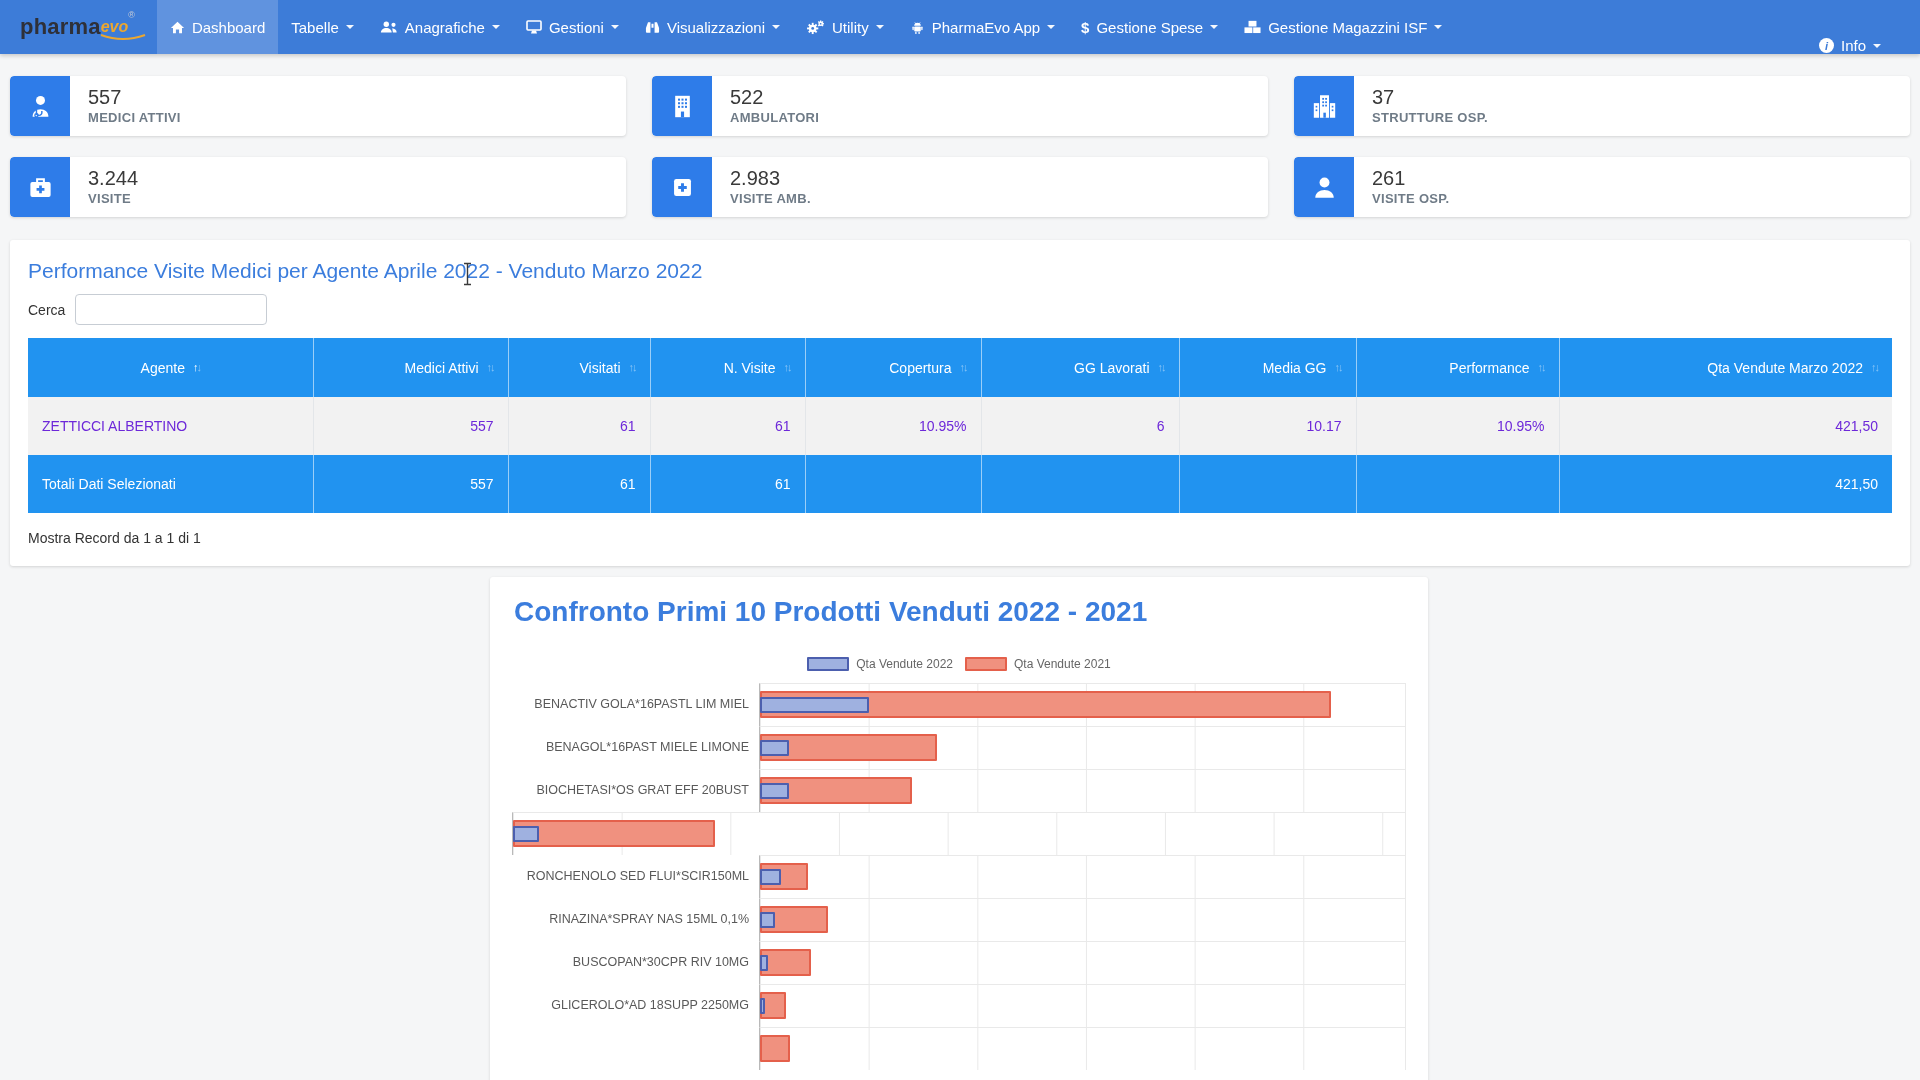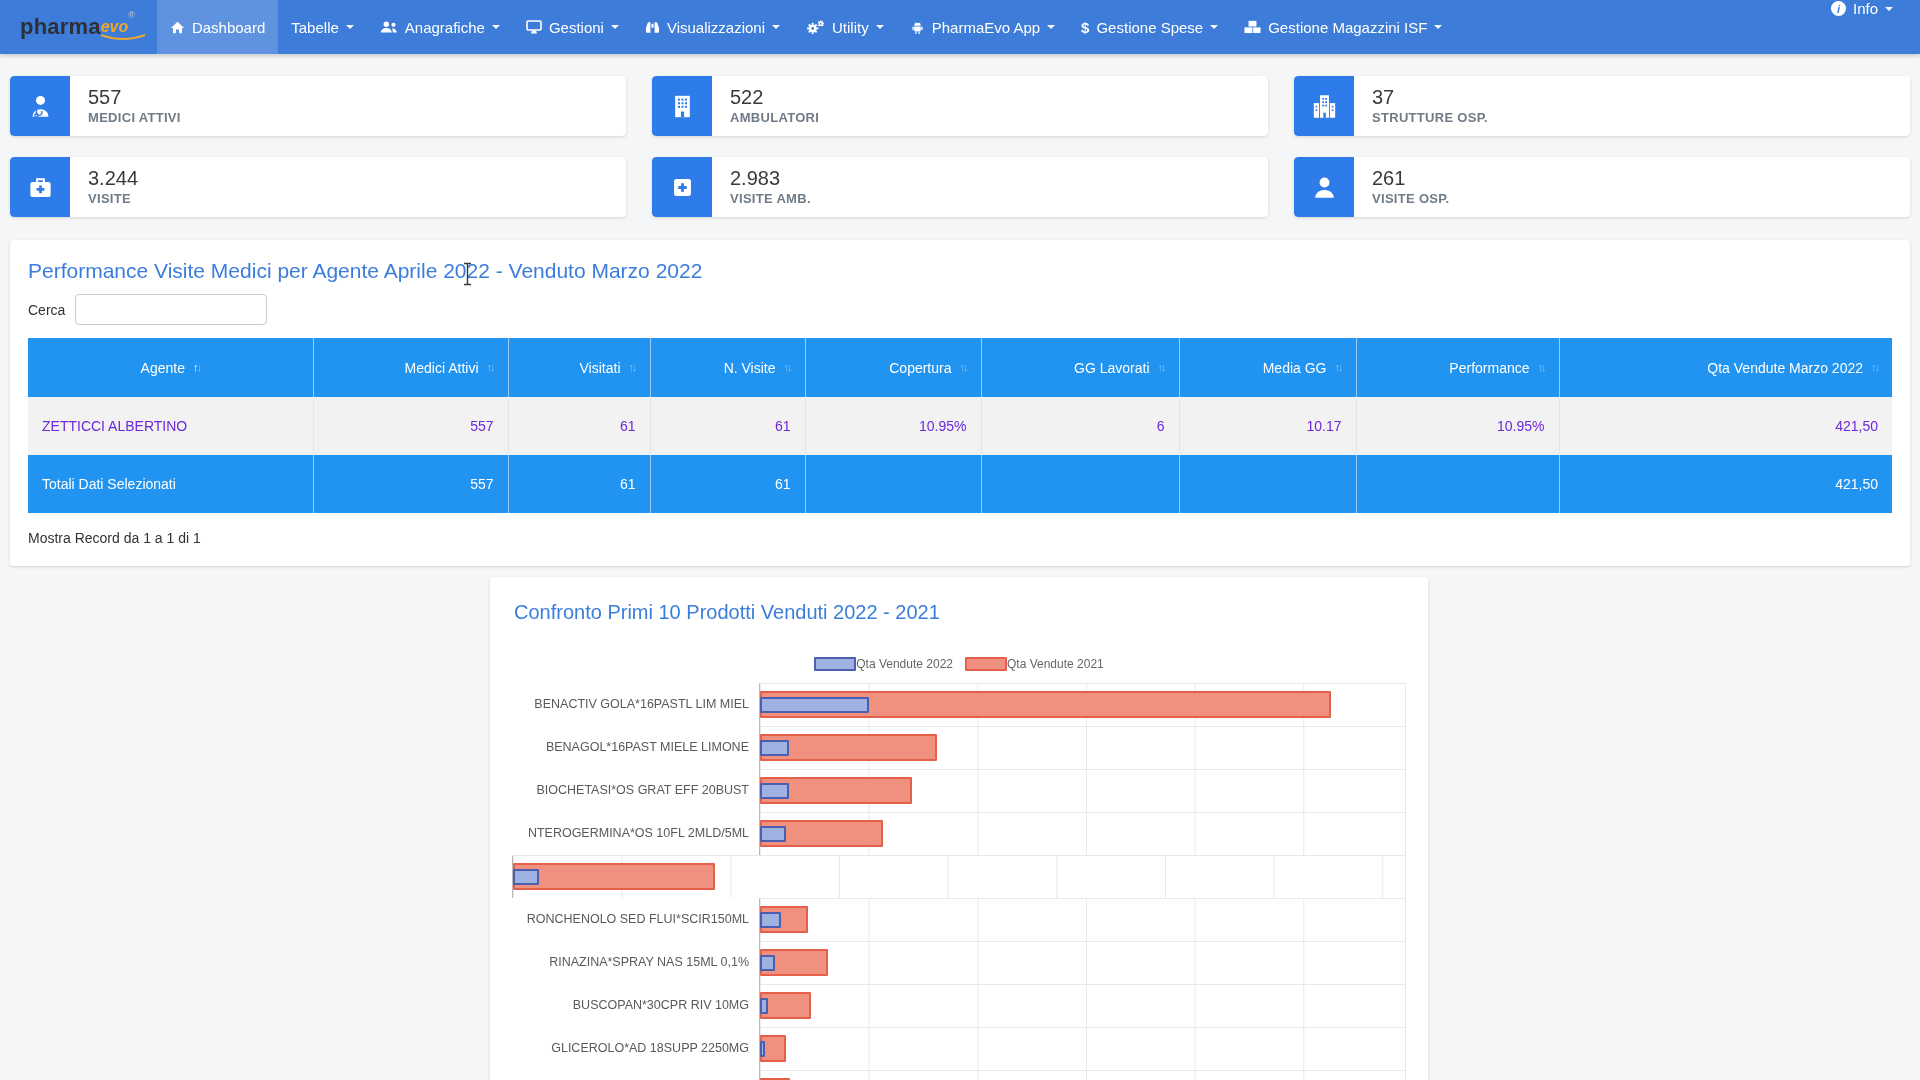--- a/index.html
+++ b/index.html
@@ -21,21 +21,21 @@
   .brand .p1{font-size:22px;font-weight:700;color:#2e3038;letter-spacing:.2px}
   .brand .p2{font-size:16px;font-weight:700;color:#eca72f;position:relative;font-style:italic}
   .brand .swoosh{position:absolute;left:-2px;bottom:-6px}
   .brand .reg{font-size:9px;color:#c9cdd6;align-self:flex-start;margin-top:10px}
   .nav-list{display:flex;align-items:stretch;list-style:none}
   .nav-item{display:flex;align-items:center;padding:0 13px;color:#fff;font-size:15px;cursor:pointer;white-space:nowrap}
   .nav-item.active{background:rgba(255,255,255,.18)}
   .nav-item .ic{display:inline-flex;margin-right:7px;align-items:center}
   .caret{display:inline-block;margin-left:7px;border-left:4px solid transparent;
     border-right:4px solid transparent;border-top:4px solid #fff;opacity:.95}
-  .nav-right{margin-left:auto;display:flex;align-items:flex-start;padding-right:14px}
+  .nav-right{margin-left:auto;display:flex;align-items:flex-end;padding-right:26px}
   .icon-dollar::before{content:"$";font-weight:700;font-size:15px}
   .icon-info{width:15px;height:15px;border-radius:50%;background:#fff;color:var(--nav);
     font-weight:700;font-size:11px;display:inline-flex;align-items:center;justify-content:center;font-style:italic}
   .icon-info::before{content:"i"}
 
   
   .stats{margin:22px 10px 0;display:grid;grid-template-columns:repeat(3,1fr);gap:21px 26px}
   .stat-card{background:#fff;height:60px;border-radius:4px;box-shadow:0 1px 3px rgba(0,0,0,.14);
     display:flex;align-items:center;overflow:hidden}
   .stat-icon{width:60px;height:60px;background:var(--iconblue);flex:0 0 60px;
@@ -71,23 +71,23 @@
     border-right:1px solid #e3e6e9;vertical-align:middle}
   table.perf td:first-child{text-align:left}
   table.perf td:last-child{border-right:none}
   tr.data-row td{background:#f2f2f2}
   tr.totals-row td{background:var(--blue);color:#fff;border-right:1px solid rgba(255,255,255,.55)}
   tr.totals-row td:last-child{border-right:none}
   .table-footer{margin-top:17px;font-size:14px;color:#333}
 
   
   .chart-panel{width:938px;height:640px;margin:11px 0 0 490px;padding:20px 22px;overflow:hidden}
-  .chart-title{color:var(--titleblue);font-size:20px;font-weight:400;line-height:30px;padding-left:2px}
+  .chart-title{color:var(--titleblue);font-size:28px;font-weight:700;line-height:30px;padding-left:2px}
   .legend{display:flex;justify-content:center;align-items:center;gap:12px;margin-top:26px;height:22px}
-  .legend-item{display:flex;align-items:center;cursor:pointer}
+  .legend-item{display:flex;align-items:center;gap:7px;cursor:pointer}
   .legend-box{width:42px;height:14px;border:2px solid;border-radius:1px}
   .legend-label{font-size:12px;color:#666}
   .plot{margin-top:8px}
   .chart-row{display:flex;height:43px}
   .c-label{width:247px;padding-right:10px;text-align:right;font-size:12.5px;color:#595959;
     line-height:43px;white-space:nowrap;overflow:hidden}
   .c-bars{position:relative;flex:1;border-left:1px solid #b9b9b9;border-top:1px solid #e9e9e9;
     border-right:1px solid #e9e9e9;
     background-image:linear-gradient(to right,#e9e9e9 1px,transparent 1px);
     background-size:108.67px 100%}
@@ -488,27 +488,20 @@
         </div>
       </div>
       <div class="chart-row">
         <div class="c-label">BIOCHETASI*OS GRAT EFF 20BUST</div>
         <div class="c-bars">
           <div class="bar y2021" style="width: 152px; background: rgb(240, 145, 127); border-color: rgb(228, 96, 75);"></div>
           <div class="bar y2022 dotted" style="width: 29px; background: rgb(159, 177, 224); border-color: rgb(76, 95, 174);"></div>
         </div>
       </div>
       <div class="chart-row">
-        <div class="c-label">NTEROGERMINA*OS 10FL 2MLD/5ML</div>
-        <div class="c-bars">
-          <div class="bar y2021" style="width: 123px; background: rgb(240, 145, 127); border-color: rgb(228, 96, 75);"></div>
-          <div class="bar y2022 dotted" style="width: 26px; background: rgb(159, 177, 224); border-color: rgb(76, 95, 174);"></div>
-        </div>
-      </div>
-      <div class="chart-row">
         <div class="c-bars">
           <div class="bar y2021" style="width: 202px; background: rgb(240, 145, 127); border-color: rgb(228, 96, 75);"></div>
           <div class="bar y2022 dotted" style="width: 26px; background: rgb(159, 177, 224); border-color: rgb(76, 95, 174);"></div>
         </div>
       </div>
       <div class="chart-row">
         <div class="c-label">RONCHENOLO SED FLUI*SCIR150ML</div>
         <div class="c-bars">
           <div class="bar y2021" style="width: 48px; background: rgb(240, 145, 127); border-color: rgb(228, 96, 75);"></div>
           <div class="bar y2022 dotted" style="width: 21px; background: rgb(159, 177, 224); border-color: rgb(76, 95, 174);"></div>

